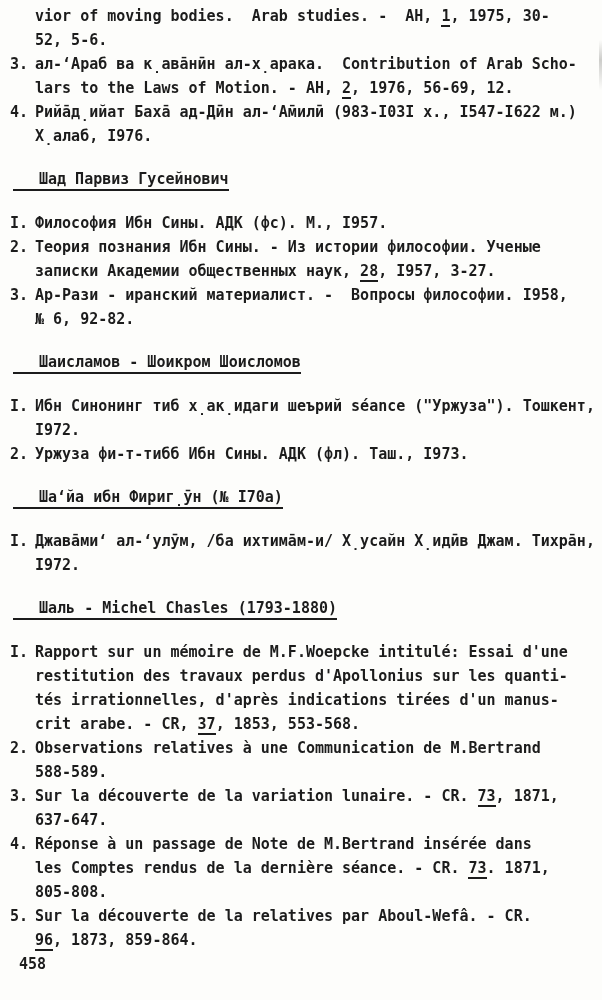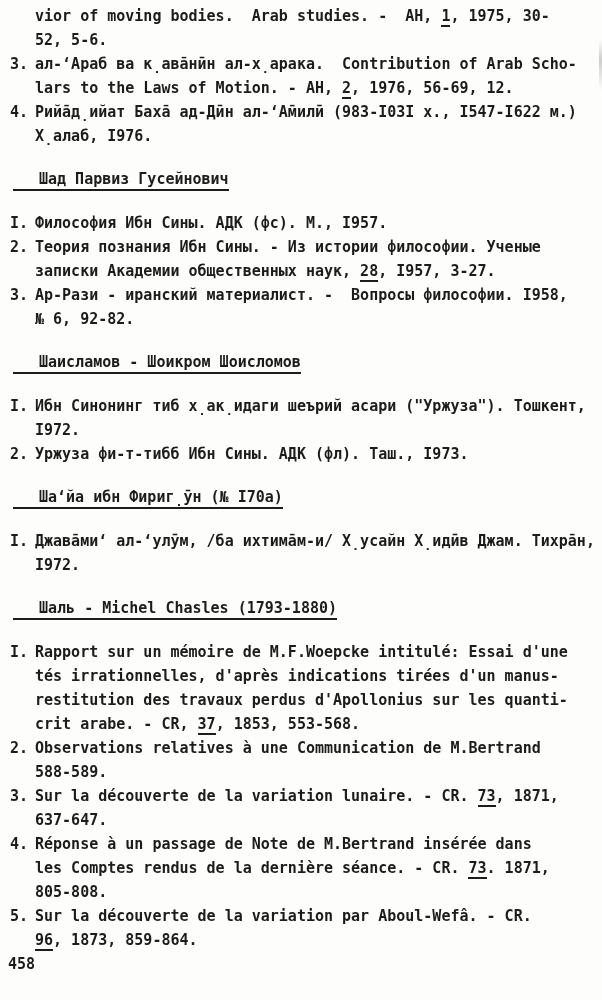--- a/index.html
+++ b/index.html
@@ -27,21 +27,21 @@
   .cont { padding-left: 35px; }
   .item { padding-left: 10px; display: flex; }
   .item .num { flex: none; width: 25px; }
   .heading { padding-left: 13px; margin-top: 19px; margin-bottom: 20px; }
   .heading .seg {
     border-bottom: 2px solid currentColor;
     padding-bottom: 1px;
     padding-left: 26px;
   }
   .u { border-bottom: 2px solid currentColor; }
-  .page-number { padding-left: 8px; }
+  .page-number { padding-left: 19px; }
   
   .scan-edge {
     position: absolute;
     right: 0; top: 0; bottom: 0;
     width: 3px;
     background: linear-gradient(to bottom, rgba(0,0,0,0) 4%, rgba(60,60,55,0.25) 6%, rgba(0,0,0,0) 9%);
     pointer-events: none;
   }
 </style>
 </head>
@@ -55,36 +55,36 @@
       <div class="line cont"><span class="txt"><span class="seg">lars to the Laws of Motion. - АН, </span><span class="seg u">2</span><span class="seg">, 1976, 56-69, 12.</span></span></div>
       <div class="line item"><span class="num">4.</span><span class="txt"><span class="seg">Рийа̄д̣ийат Баха̄ ад-Дӣн ал-ʻА̄милӣ (983-І03І х., І547-І622 м.)</span></span></div>
       <div class="line cont"><span class="txt"><span class="seg">Х̣алаб, І976.</span></span></div>
       <div class="line heading"><span class="txt"><span class="seg">Шад Парвиз Гусейнович</span></span></div>
       <div class="line item"><span class="num">І.</span><span class="txt"><span class="seg">Философия Ибн Сины. АДК (фс). М., І957.</span></span></div>
       <div class="line item"><span class="num">2.</span><span class="txt"><span class="seg">Теория познания Ибн Сины. - Из истории философии. Ученые</span></span></div>
       <div class="line cont"><span class="txt"><span class="seg">записки Академии общественных наук, </span><span class="seg u">28</span><span class="seg">, І957, 3-27.</span></span></div>
       <div class="line item"><span class="num">3.</span><span class="txt"><span class="seg">Ар-Рази - иранский материалист. -  Вопросы философии. І958,</span></span></div>
       <div class="line cont"><span class="txt"><span class="seg">№ 6, 92-82.</span></span></div>
       <div class="line heading"><span class="txt"><span class="seg">Шаисламов - Шоикром Шоисломов</span></span></div>
-      <div class="line item"><span class="num">І.</span><span class="txt"><span class="seg">Ибн Синонинг тиб х̣ак̣идаги шеърий асари ("Уржуза"). Тошкент,</span></span></div>
+      <div class="line item"><span class="num">І.</span><span class="txt"><span class="seg">Ибн Синонинг тиб х̣ак̣идаги шеърий séance ("Уржуза"). Тошкент,</span></span></div>
       <div class="line cont"><span class="txt"><span class="seg">І972.</span></span></div>
       <div class="line item"><span class="num">2.</span><span class="txt"><span class="seg">Уржуза фи-т-тибб Ибн Сины. АДК (фл). Таш., І973.</span></span></div>
       <div class="line heading"><span class="txt"><span class="seg">Шаʻйа ибн Фириг̣ӯн (№ І70а)</span></span></div>
       <div class="line item"><span class="num">І.</span><span class="txt"><span class="seg">Джава̄миʻ ал-ʻулӯм, /ба ихтима̄м-и/ Х̣усайн Х̣идӣв Джам. Тихра̄н,</span></span></div>
       <div class="line cont"><span class="txt"><span class="seg">І972.</span></span></div>
       <div class="line heading"><span class="txt"><span class="seg">Шаль - Michel Chasles (1793-1880)</span></span></div>
       <div class="line item"><span class="num">I.</span><span class="txt"><span class="seg">Rapport sur un mémoire de M.F.Woepcke intitulé: Essai d'une</span></span></div>
+      <div class="line cont"><span class="txt"><span class="seg">restitution des travaux perdus d'Apollonius sur les quanti-</span></span></div>
       <div class="line cont"><span class="txt"><span class="seg">tés irrationnelles, d'après indications tirées d'un manus-</span></span></div>
-      <div class="line cont"><span class="txt"><span class="seg">restitution des travaux perdus d'Apollonius sur les quanti-</span></span></div>
       <div class="line cont"><span class="txt"><span class="seg">crit arabe. - CR, </span><span class="seg u">37</span><span class="seg">, 1853, 553-568.</span></span></div>
       <div class="line item"><span class="num">2.</span><span class="txt"><span class="seg">Observations relatives à une Communication de M.Bertrand</span></span></div>
       <div class="line cont"><span class="txt"><span class="seg">588-589.</span></span></div>
       <div class="line item"><span class="num">3.</span><span class="txt"><span class="seg">Sur la découverte de la variation lunaire. - CR. </span><span class="seg u">73</span><span class="seg">, 1871,</span></span></div>
       <div class="line cont"><span class="txt"><span class="seg">637-647.</span></span></div>
       <div class="line item"><span class="num">4.</span><span class="txt"><span class="seg">Réponse à un passage de Note de M.Bertrand insérée dans</span></span></div>
       <div class="line cont"><span class="txt"><span class="seg">les Comptes rendus de la dernière séance. - CR. </span><span class="seg u">73</span><span class="seg">. 1871,</span></span></div>
       <div class="line cont"><span class="txt"><span class="seg">805-808.</span></span></div>
-      <div class="line item"><span class="num">5.</span><span class="txt"><span class="seg">Sur la découverte de la variation par Aboul-Wefâ. - CR.</span></span></div>
+      <div class="line item"><span class="num">5.</span><span class="txt"><span class="seg">Sur la découverte de la relatives par Aboul-Wefâ. - CR.</span></span></div>
       <div class="line cont"><span class="txt"><span class="seg u">96</span><span class="seg">, 1873, 859-864.</span></span></div>
       <div class="line page-number"><span class="txt"><span class="seg">458</span></span></div>
     </div>
   <div class="scan-edge"></div>
 </div>
 
 </body></html>

